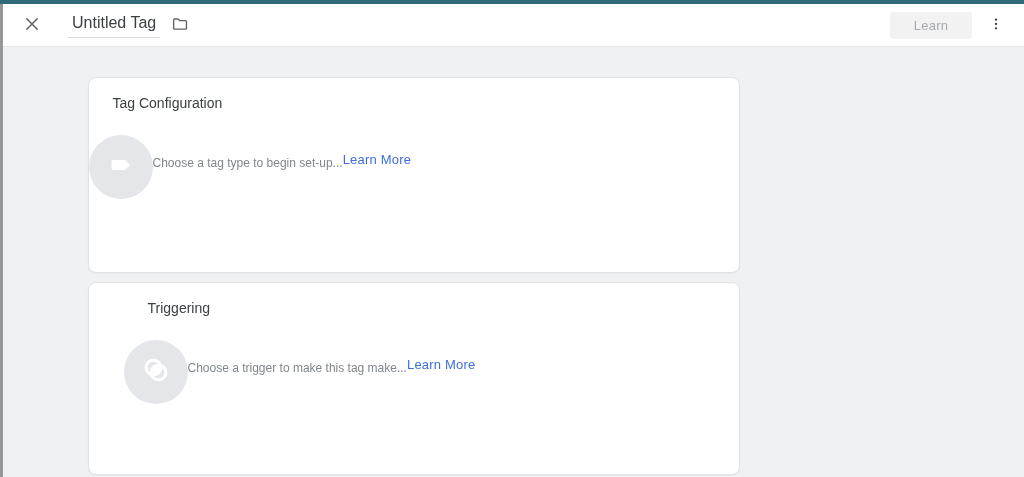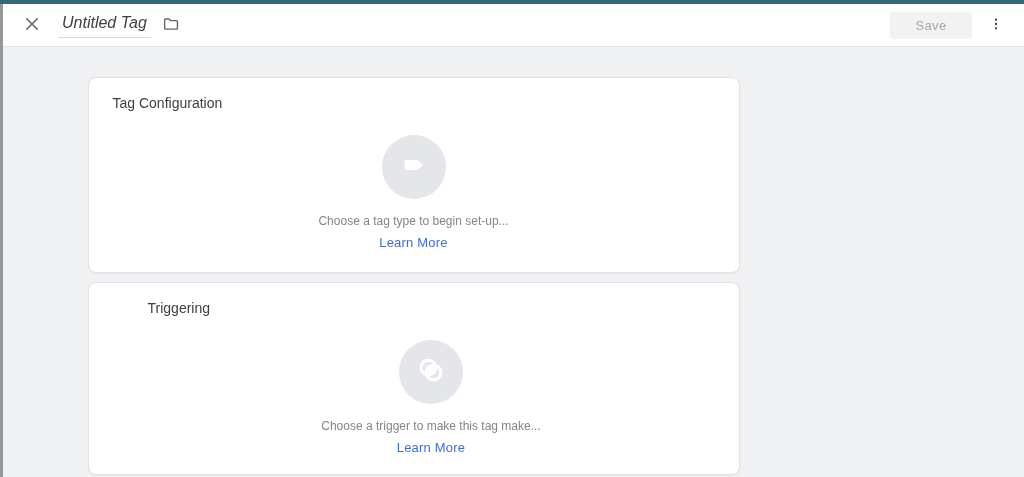--- a/index.html
+++ b/index.html
@@ -40,27 +40,26 @@
     border-bottom:1px solid #e4e5e7;
     display:flex;align-items:center;
     padding:0 14px 0 15px;
   }
   .icon-btn{
     background:none;border:none;cursor:pointer;
     width:28px;height:28px;display:flex;align-items:center;justify-content:center;
     flex:0 0 auto;
   }
   .tag-title{
-    margin-left:12px;
+    margin-left:22px;
     font-size:16px;color:var(--title-text);
     padding:2px 4px 5px 4px;
     border-bottom:1px solid var(--underline);
     min-width:86px;
     cursor:text;
-    font-style:italic;
   }
   .folder-btn{margin-left:6px;}
   .header-spacer{flex:1;}
   .save-btn{
     border:none;border-radius:3px;
     background:var(--save-disabled-bg);
     color:var(--save-disabled-text);
     font-family:"Liberation Sans", sans-serif;
     font-size:13px;letter-spacing:.3px;
     width:82px;height:27px;
@@ -80,21 +79,21 @@
     overflow:hidden;
   }
   .card-1{margin-top:15px;height:196px;}
   .card-2{margin-top:9px;height:193px;padding-left:35px;}
   .card-title{
     padding:16px 0 0 24px;
     font-size:14px;color:var(--title-text);
     line-height:18px;
   }
   .card-body{
-    display:flex;flex-direction:column;align-items:center;
+    display:flex;flex-direction:row;align-items:center;
   }
   .circle{
     width:64px;height:64px;border-radius:50%;
     background:var(--circle-bg);
     display:flex;align-items:center;justify-content:center;
     margin-top:23px;
   }
   .hint{
     margin-top:15px;
     font-size:12px;color:var(--muted-text);
@@ -126,21 +125,21 @@
   <button class="icon-btn folder-btn">
     <span>
       <svg width="18" height="18" viewBox="0 0 24 24">
         <path d="M3.5 6.5 a1.2 1.2 0 0 1 1.2-1.2 h4.6 l2.1 2.1 h8 a1.2 1.2 0 0 1 1.2 1.2 v9 a1.2 1.2 0 0 1 -1.2 1.2 H4.7 a1.2 1.2 0 0 1 -1.2-1.2 z" stroke="#5f6368" stroke-width="1.8" fill="none" stroke-linejoin="round"></path>
       </svg>
     </span>
   </button>
 
   <div class="header-spacer"></div>
 
-  <button class="save-btn">Save</button>
+  <button class="save-btn">Learn</button>
 
   <button class="icon-btn kebab-btn">
     <span>
       <svg width="16" height="18" viewBox="0 0 24 24">
         <circle cx="12" cy="5.5" r="1.7" fill="#3c4043"></circle>
         <circle cx="12" cy="12" r="1.7" fill="#3c4043"></circle>
         <circle cx="12" cy="18.5" r="1.7" fill="#3c4043"></circle>
       </svg>
     </span>
   </button>

